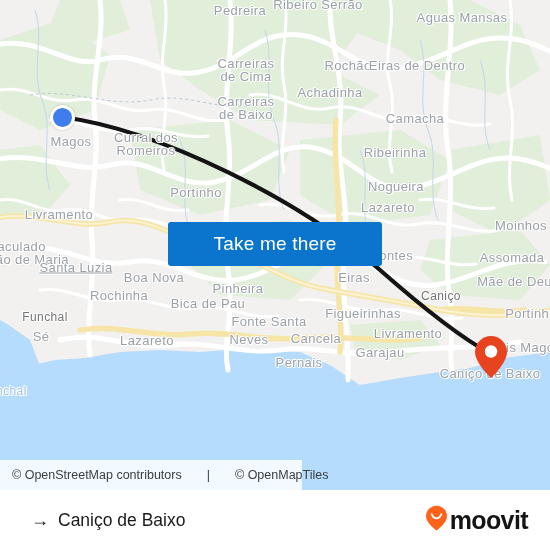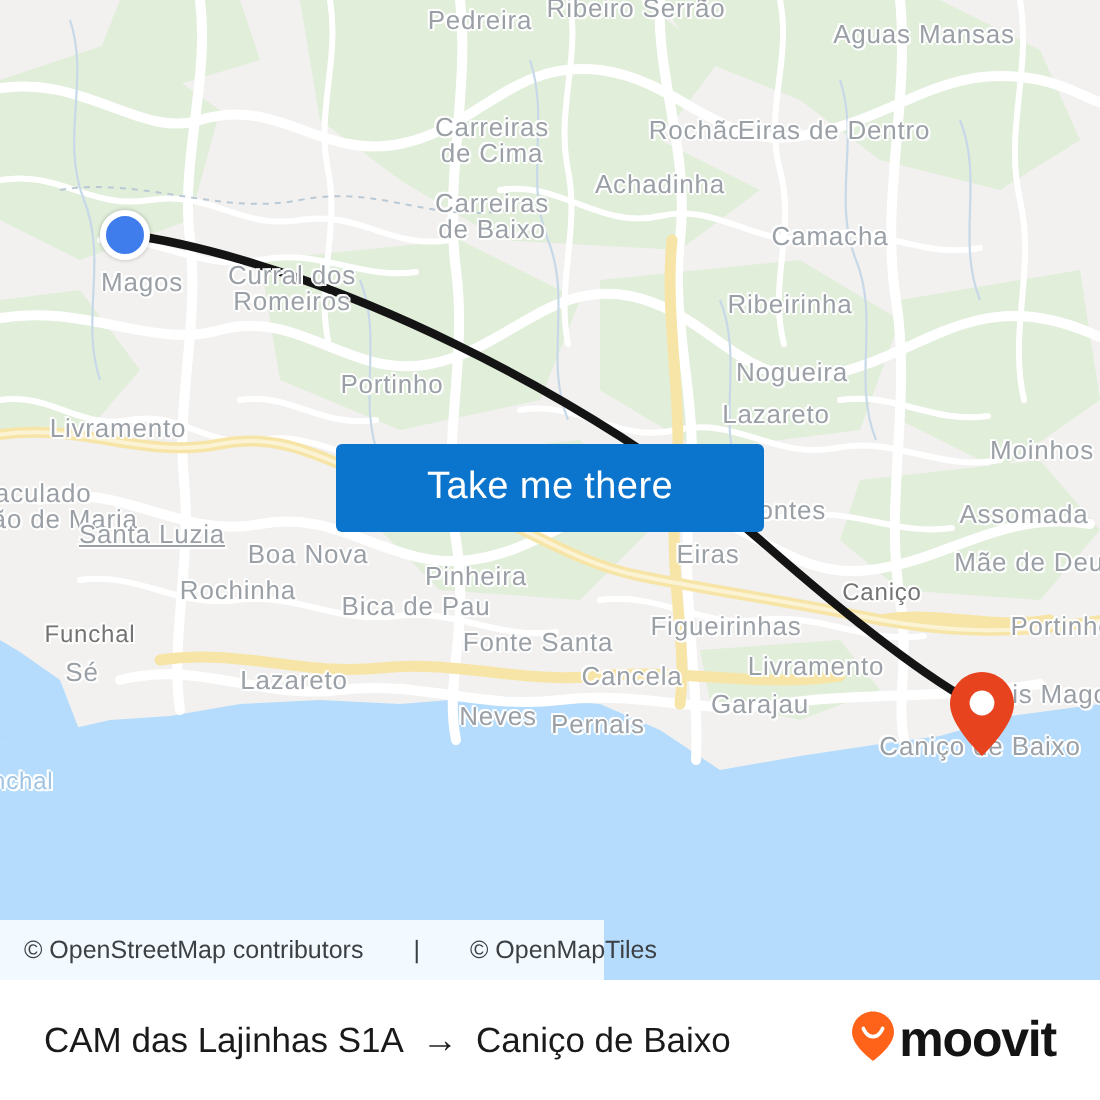--- a/index.html
+++ b/index.html
@@ -288,21 +288,21 @@
         <div class="maplabel mid" style="left: 518px; top: 281px;">Mãe de Deus</div>
         <div class="maplabel mid" style="left: 119px; top: 295px;">Rochinha</div>
         <div class="maplabel mid" style="left: 208px; top: 303px;">Bica de Pau</div>
         <div class="maplabel big" style="left: 441px; top: 296px;">Caniço</div>
         <div class="maplabel big" style="left: 45px; top: 317px;">Funchal</div>
         <div class="maplabel mid" style="left: 269px; top: 321px;">Fonte Santa</div>
         <div class="maplabel mid" style="left: 363px; top: 313px;">Figueirinhas</div>
         <div class="maplabel mid" style="left: 531px; top: 313px;">Portinho</div>
         <div class="maplabel mid" style="left: 41px; top: 336px;">Sé</div>
         <div class="maplabel mid" style="left: 147px; top: 340px;">Lazareto</div>
-        <div class="maplabel mid" style="left: 249px; top: 358px;">Neves</div>
+        <div class="maplabel mid" style="left: 249px; top: 339px;">Neves</div>
         <div class="maplabel mid" style="left: 408px; top: 333px;">Livramento</div>
         <div class="maplabel mid" style="left: 316px; top: 338px;">Cancela</div>
         <div class="maplabel mid" style="left: 380px; top: 352px;">Garajau</div>
         <div class="maplabel mid" style="left: 525px; top: 347px;">Reis Magos</div>
         <div class="maplabel mid" style="left: 299px; top: 362px;">Pernais</div>
         <div class="maplabel mid" style="left: 490px; top: 373px;">Caniço de Baixo</div>
         <div class="maplabel sea" style="left: 4px; top: 391px;">Funchal</div>
       </div>
 
     <div id="origin-marker"></div>
@@ -318,21 +318,20 @@
 
     <div id="attribution" style="width: 302px; gap: 20px;">
       <a href="#">© OpenStreetMap contributors</a>
       <span class="sep">|</span>
       <a href="#">© OpenMapTiles</a>
     </div>
   </div>
 
   <div id="footer">
     <div id="trip-summary">
-      <span>CAM das Lajinhas S1A</span>
       <span class="arrow">→</span>
       <span>Caniço de Baixo</span>
     </div>
     <div id="brand">
       <span>
         <svg viewBox="0 0 26 30" width="23" height="26">
           <path d="M13 0.8 C6.3 0.8 0.9 6.2 0.9 12.9 C0.9 21 13 29.4 13 29.4
                    C13 29.4 25.1 21 25.1 12.9 C25.1 6.2 19.7 0.8 13 0.8 Z" fill="#ff6319"></path>
           <path d="M7.4 10.6 C7.4 10.6 9.2 15.4 13 15.4 C16.8 15.4 18.6 10.6 18.6 10.6" stroke="#ffffff" stroke-width="2.1" fill="none" stroke-linecap="round"></path>
         </svg>

